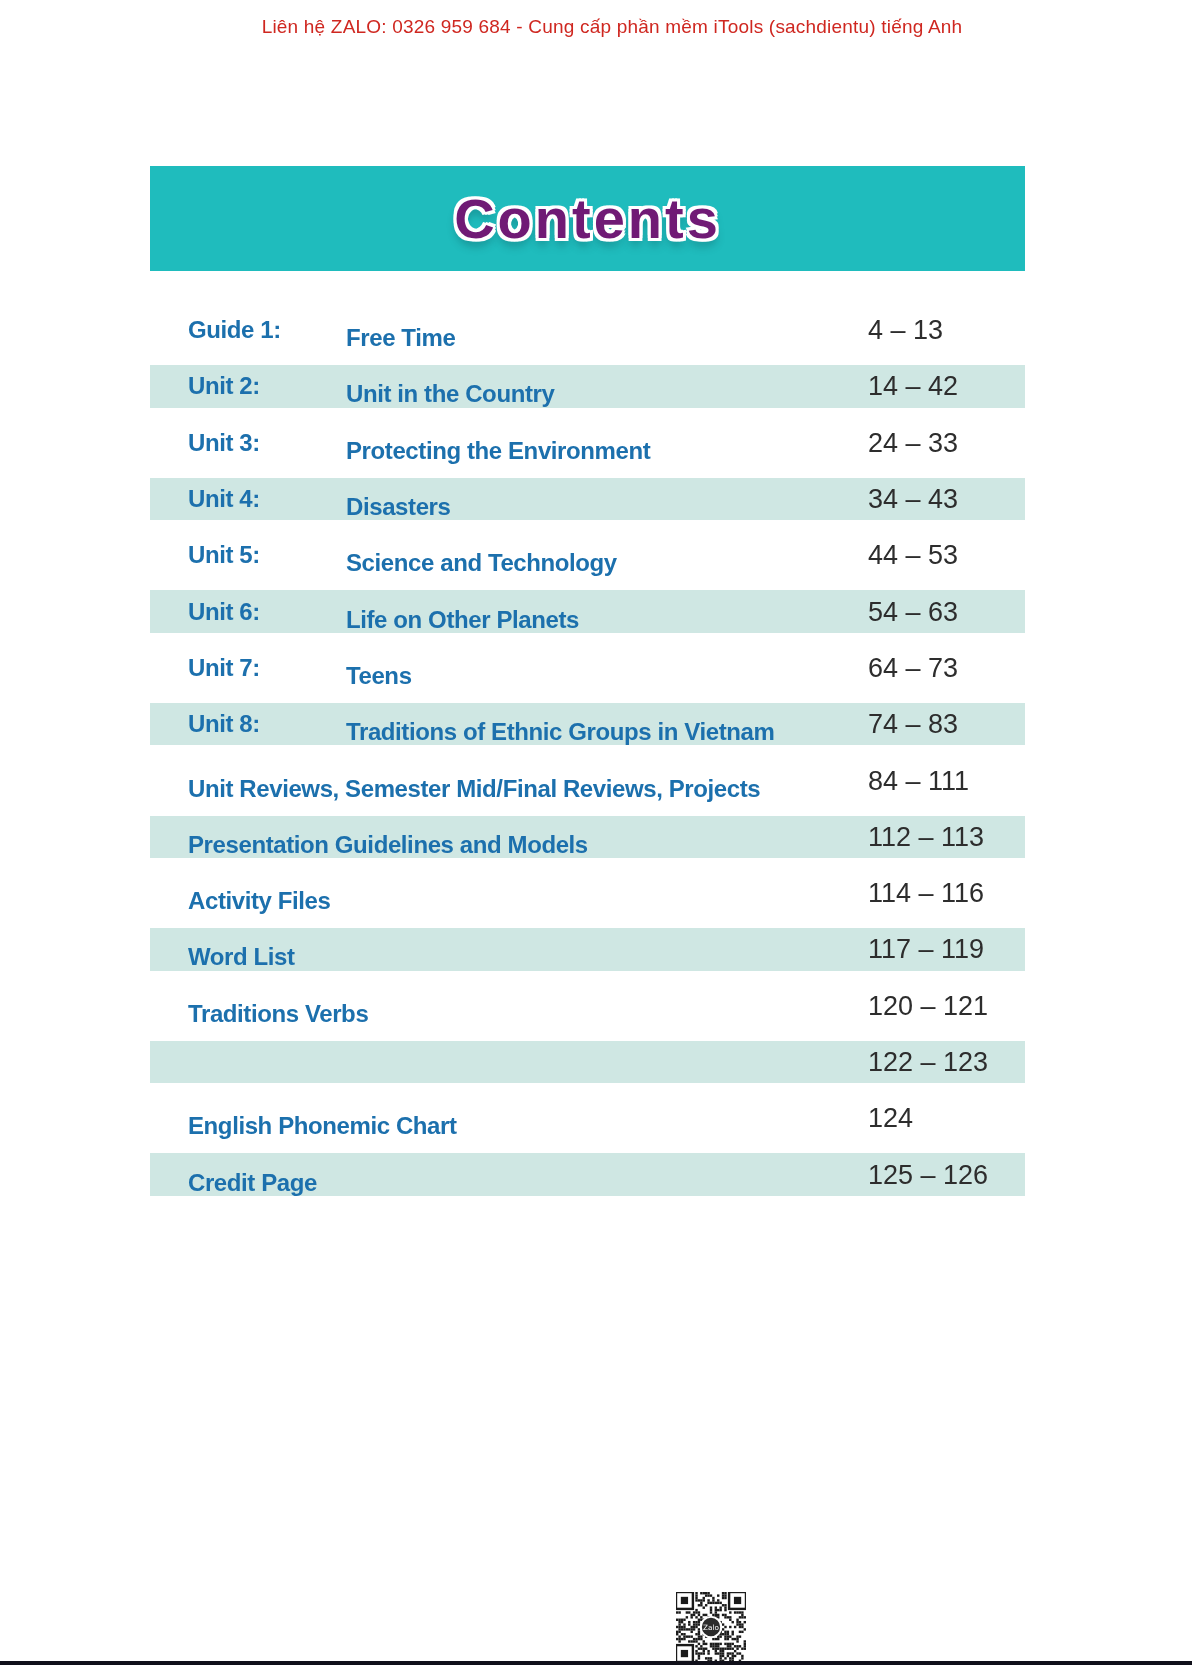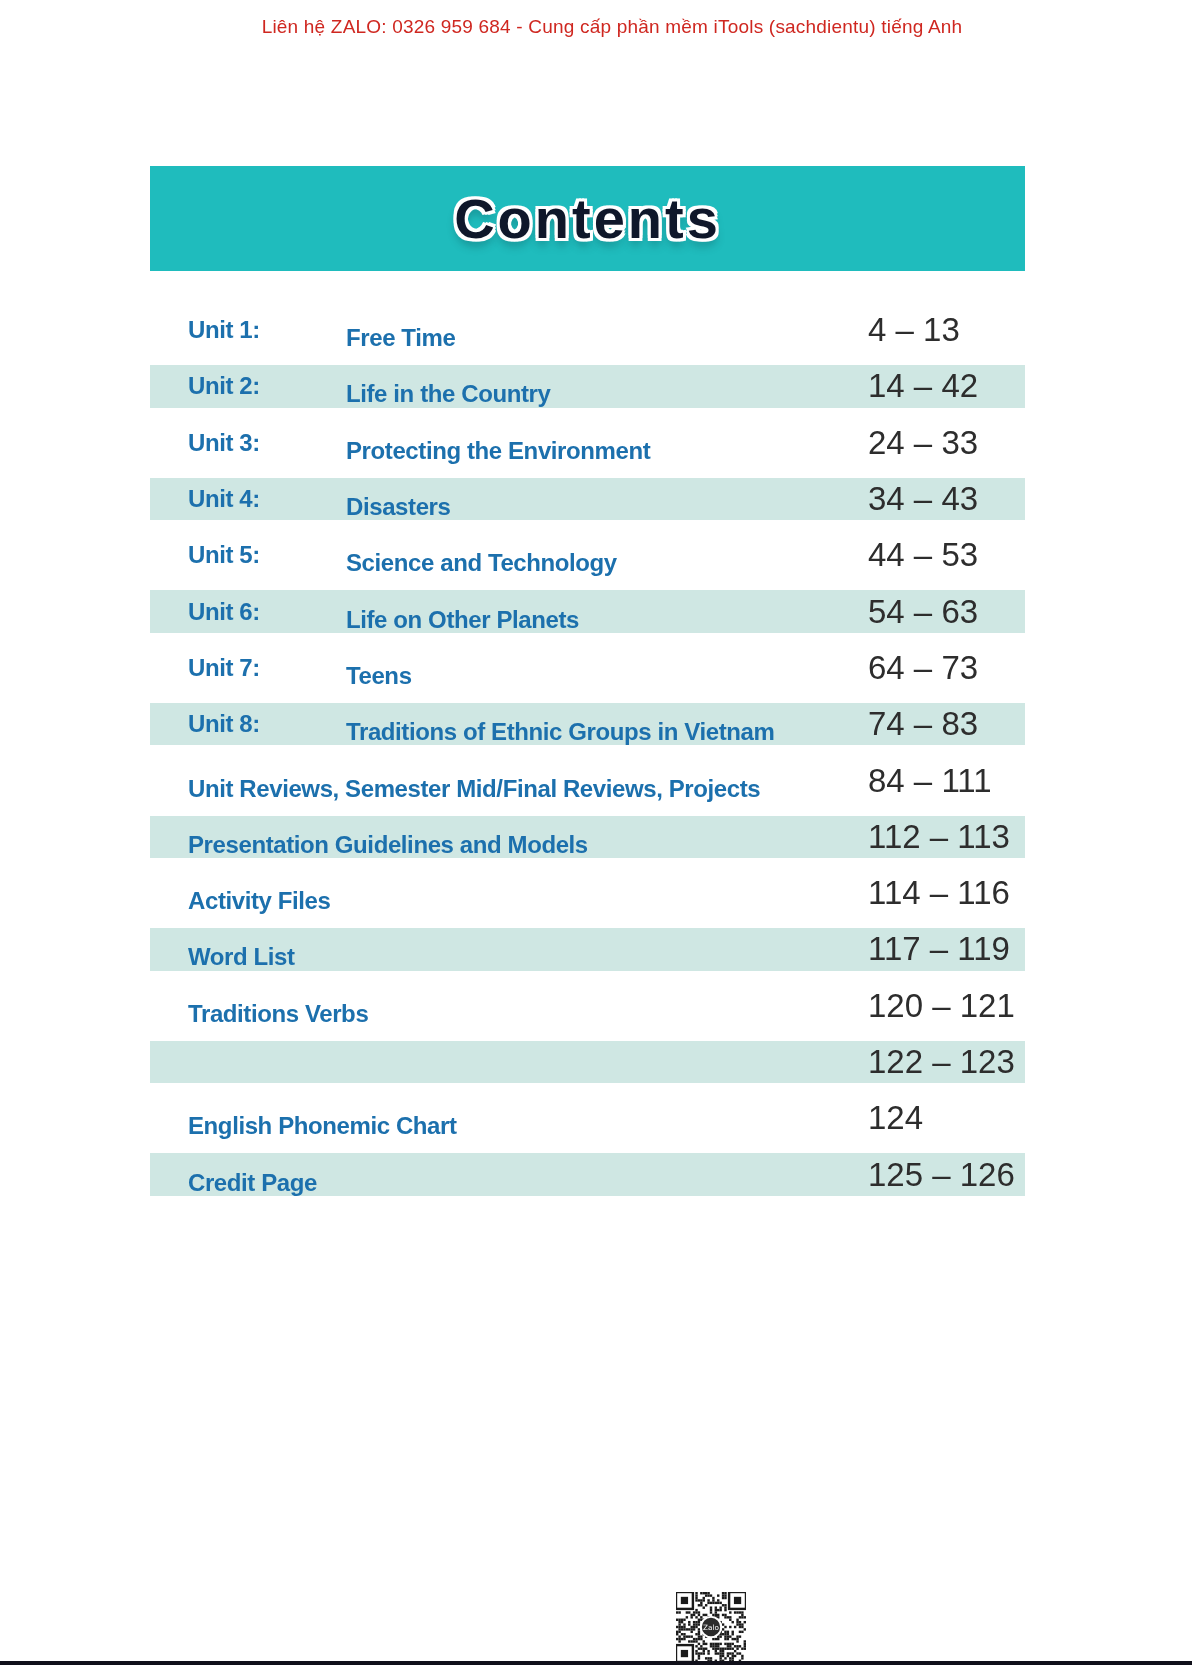--- a/index.html
+++ b/index.html
@@ -23,21 +23,21 @@
   .banner{
     position:absolute;left:150px;top:166px;
     width:875px;height:105px;
     background:var(--banner-bg);
     display:flex;align-items:center;justify-content:center;
   }
   .banner-title{
     font-size:56px;
     font-weight:800;
     letter-spacing:3px;
-    color:#0f172a;
+    color:#701a75;
     text-shadow:
       -3px -3px 0 #ffffff, 3px -3px 0 #ffffff,
       -3px  3px 0 #ffffff, 3px  3px 0 #ffffff,
       -3px  0   0 #ffffff, 3px  0   0 #ffffff,
        0   -3px 0 #ffffff, 0    3px 0 #ffffff,
       -2px -2px 0 #ffffff, 2px -2px 0 #ffffff,
       -2px  2px 0 #ffffff, 2px  2px 0 #ffffff,
        0    7px 10px rgba(0,40,45,0.35);
   }
   
@@ -64,21 +64,21 @@
     font-size:24px;
     letter-spacing:-0.4px;
     white-space:nowrap;
   }
   .unit{left:38px;}
   .title{left:196px;margin-top:8px;}
   .row.no-unit .title{left:38px;}
   .pages{
     position:absolute;left:718px;top:50%;transform:translateY(-50%);
     color:var(--page-number);
-    font-size:33px;
+    font-size:27px;
     font-weight:400;
     white-space:nowrap;
   }
   
   .qr{
     position:absolute;left:676px;top:1592px;
     width:70px;height:70px;
   }
   
   .bottom-bar{
@@ -93,28 +93,28 @@
 <div class="page">
 
   <div class="watermark">Liên hệ ZALO: 0326 959 684 - Cung cấp phần mềm iTools (sachdientu) tiếng Anh</div>
 
   <div class="banner">
     <span class="banner-title">Contents</span>
   </div>
 
   <div class="toc" id="toc">
     <div class="row">
-      <span class="unit">Unit 1:</span>
+      <span class="unit">Guide 1:</span>
       <span class="title">Free Time</span>
       <span class="pages">4 – 13</span>
     </div>
 
     <div class="row hl">
       <span class="unit">Unit 2:</span>
-      <span class="title">Life in the Country</span>
+      <span class="title">Unit in the Country</span>
       <span class="pages">14 – 42</span>
     </div>
 
     <div class="row">
       <span class="unit">Unit 3:</span>
       <span class="title">Protecting the Environment</span>
       <span class="pages">24 – 33</span>
     </div>
 
     <div class="row hl">

